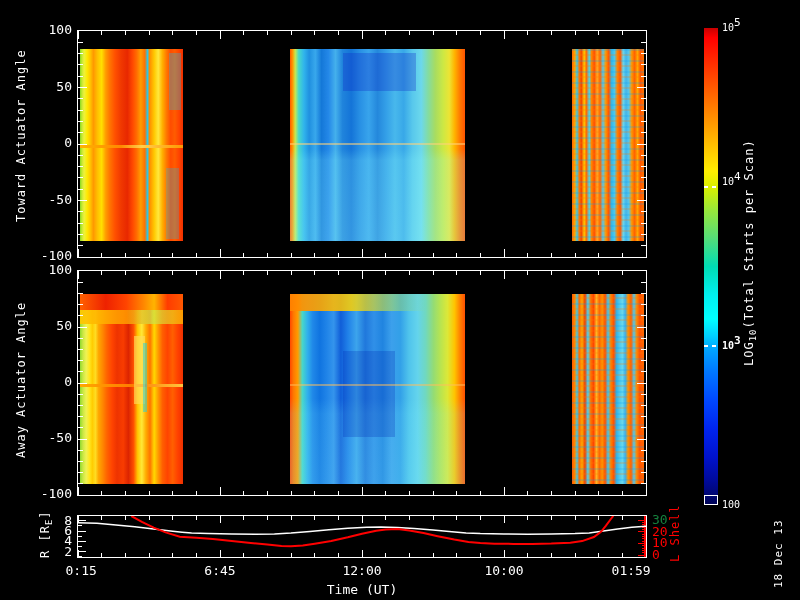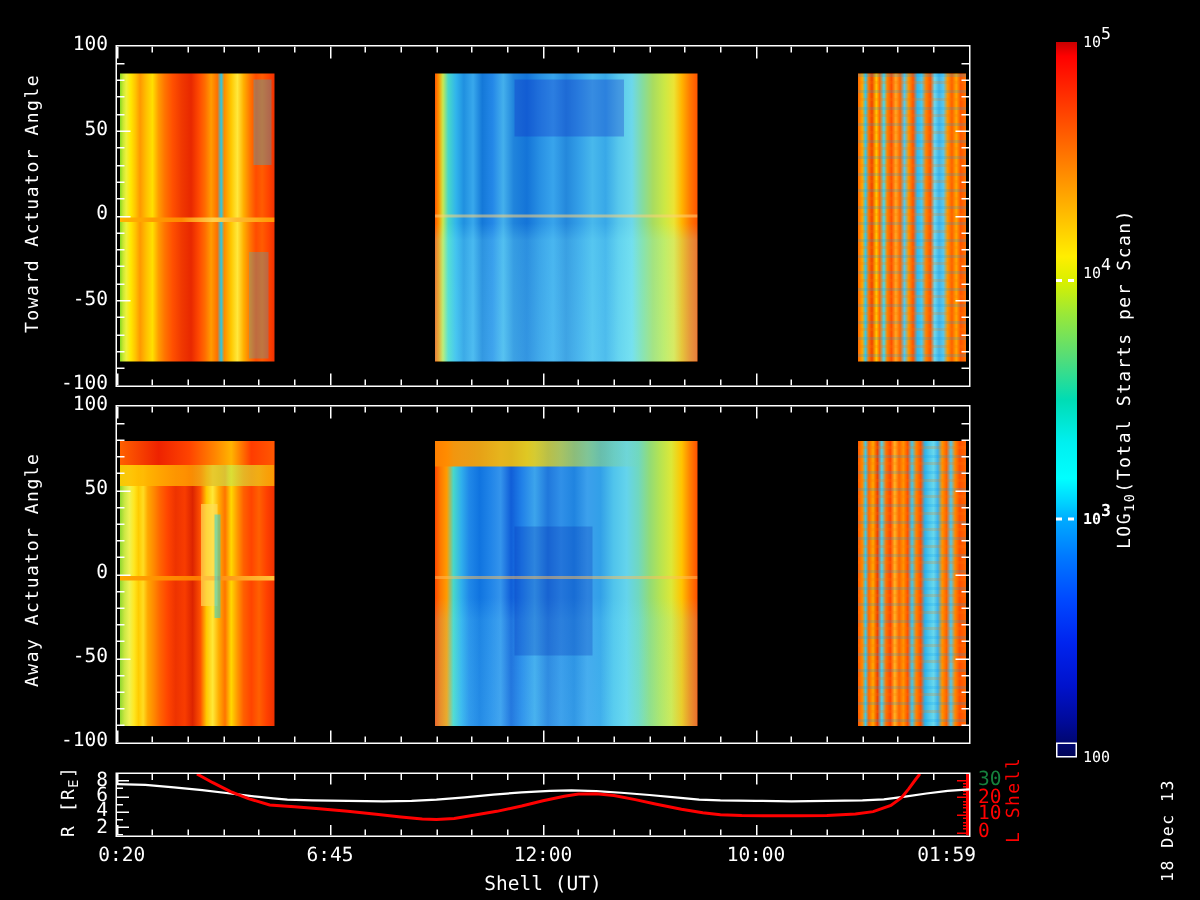--- a/index.html
+++ b/index.html
@@ -312,40 +312,40 @@
       </svg>
     </div>
 
   <div class="rot" style="left:14px;top:222px;">Toward Actuator Angle</div>
   <div class="rot" style="left:14px;top:458px;">Away Actuator Angle</div>
   <div class="rot" style="left:38px;top:558px;"><span>R [R</span><span class="sub">E</span><span>]</span></div>
   <div class="rot" style="left:668px;top:562px;color:#ff0000;">L Shell</div>
   <div class="rot" style="left:742px;top:366px;"><span>LOG</span><span class="sub">10</span><span>(Total Starts per Scan)</span></div>
   <div class="rot" style="left:772px;top:588px;font-size:11px;">18 Dec 13</div>
 
-  <div class="lbl" style="left:312px;top:582px;width:100px;text-align:center;">Shell (UT)</div>
+  <div class="lbl" style="left:312px;top:582px;width:100px;text-align:center;">Time (UT)</div>
 <div style="position: absolute; left: 24px; top: 22px; width: 48px; text-align: right; font-size: 13px; line-height: 15px;">100</div>
     <div style="position: absolute; left: 24px; top: 78.5px; width: 48px; text-align: right; font-size: 13px; line-height: 15px;">50</div>
     <div style="position: absolute; left: 24px; top: 135px; width: 48px; text-align: right; font-size: 13px; line-height: 15px;">0</div>
     <div style="position: absolute; left: 24px; top: 191.5px; width: 48px; text-align: right; font-size: 13px; line-height: 15px;">-50</div>
     <div style="position: absolute; left: 24px; top: 248px; width: 48px; text-align: right; font-size: 13px; line-height: 15px;">-100</div>
     <div style="position: absolute; left: 24px; top: 262px; width: 48px; text-align: right; font-size: 13px; line-height: 15px;">100</div>
     <div style="position: absolute; left: 24px; top: 318px; width: 48px; text-align: right; font-size: 13px; line-height: 15px;">50</div>
     <div style="position: absolute; left: 24px; top: 374px; width: 48px; text-align: right; font-size: 13px; line-height: 15px;">0</div>
     <div style="position: absolute; left: 24px; top: 430px; width: 48px; text-align: right; font-size: 13px; line-height: 15px;">-50</div>
     <div style="position: absolute; left: 24px; top: 486px; width: 48px; text-align: right; font-size: 13px; line-height: 15px;">-100</div>
     <div style="position: absolute; left: 38px; top: 543.688px; width: 34px; text-align: right; font-size: 13px; line-height: 15px;">2</div>
     <div style="position: absolute; left: 38px; top: 533.374px; width: 34px; text-align: right; font-size: 13px; line-height: 15px;">4</div>
     <div style="position: absolute; left: 38px; top: 523.059px; width: 34px; text-align: right; font-size: 13px; line-height: 15px;">6</div>
     <div style="position: absolute; left: 38px; top: 512.745px; width: 34px; text-align: right; font-size: 13px; line-height: 15px;">8</div>
     <div style="position: absolute; left: 652px; top: 547.131px; font-size: 13px; line-height: 15px; color: rgb(255, 0, 0);">0</div>
     <div style="position: absolute; left: 652px; top: 535.45px; font-size: 13px; line-height: 15px; color: rgb(255, 0, 0);">10</div>
     <div style="position: absolute; left: 652px; top: 523.769px; font-size: 13px; line-height: 15px; color: rgb(255, 0, 0);">20</div>
     <div style="position: absolute; left: 652px; top: 512.088px; font-size: 13px; line-height: 15px; color: #15803d;">30</div>
-    <div style="position: absolute; left: 78px; top: 563px; font-size: 13px; line-height: 15px; transform: translateX(-40%);">0:20</div>
+    <div style="position: absolute; left: 78px; top: 563px; font-size: 13px; line-height: 15px; transform: translateX(-40%);">0:15</div>
     <div style="position: absolute; left: 220px; top: 563px; font-size: 13px; line-height: 15px; transform: translateX(-50%);">6:45</div>
     <div style="position: absolute; left: 362px; top: 563px; font-size: 13px; line-height: 15px; transform: translateX(-50%);">12:00</div>
     <div style="position: absolute; left: 504px; top: 563px; font-size: 13px; line-height: 15px; transform: translateX(-50%);">10:00</div>
     <div style="position: absolute; left: 646px; top: 563px; font-size: 13px; line-height: 15px; transform: translateX(-88%);">01:59</div>
     <div style="position: absolute; left: 704px; top: 28px; width: 14px; height: 477px; background: linear-gradient(rgb(200, 0, 0) 0%, rgb(255, 0, 0) 2%, rgb(255, 68, 0) 10%, rgb(255, 136, 0) 18%, rgb(255, 187, 0) 24%, rgb(255, 238, 0) 30%, rgb(216, 240, 0) 33.5%, rgb(154, 232, 56) 38%, rgb(85, 221, 119) 44%, rgb(0, 220, 180) 50%, rgb(0, 240, 240) 56%, rgb(0, 255, 255) 61%, rgb(0, 208, 255) 64.5%, rgb(0, 168, 255) 67%, rgb(0, 120, 255) 72%, rgb(0, 72, 255) 78%, rgb(0, 36, 238) 84%, rgb(0, 18, 204) 90%, rgb(0, 10, 153) 95%, rgb(0, 4, 85) 100%);"></div>
     <div style="position: absolute; left: 704px; top: 495px; width: 14px; height: 10px; border: 1px solid rgb(255, 255, 255); box-sizing: border-box;"></div>
     <div style="position: absolute; left: 722px; top: 20px; font-size: 12px; line-height: 14px;"><span class="cb-base">10</span><span class="cb-exp">5</span></div>
     <div style="position: absolute; left: 704px; top: 185.984px; width: 14px; height: 2px; background: repeating-linear-gradient(90deg, rgb(255, 255, 255) 0px, rgb(255, 255, 255) 4px, transparent 4px, transparent 8px);"></div>
     <div style="position: absolute; left: 722px; top: 174px; font-size: 12px; line-height: 14px;"><span class="cb-base">10</span><span class="cb-exp">4</span></div>
     <div style="position: absolute; left: 704px; top: 345.016px; width: 14px; height: 2px; background: repeating-linear-gradient(90deg, rgb(255, 255, 255) 0px, rgb(255, 255, 255) 4px, transparent 4px, transparent 8px);"></div>

